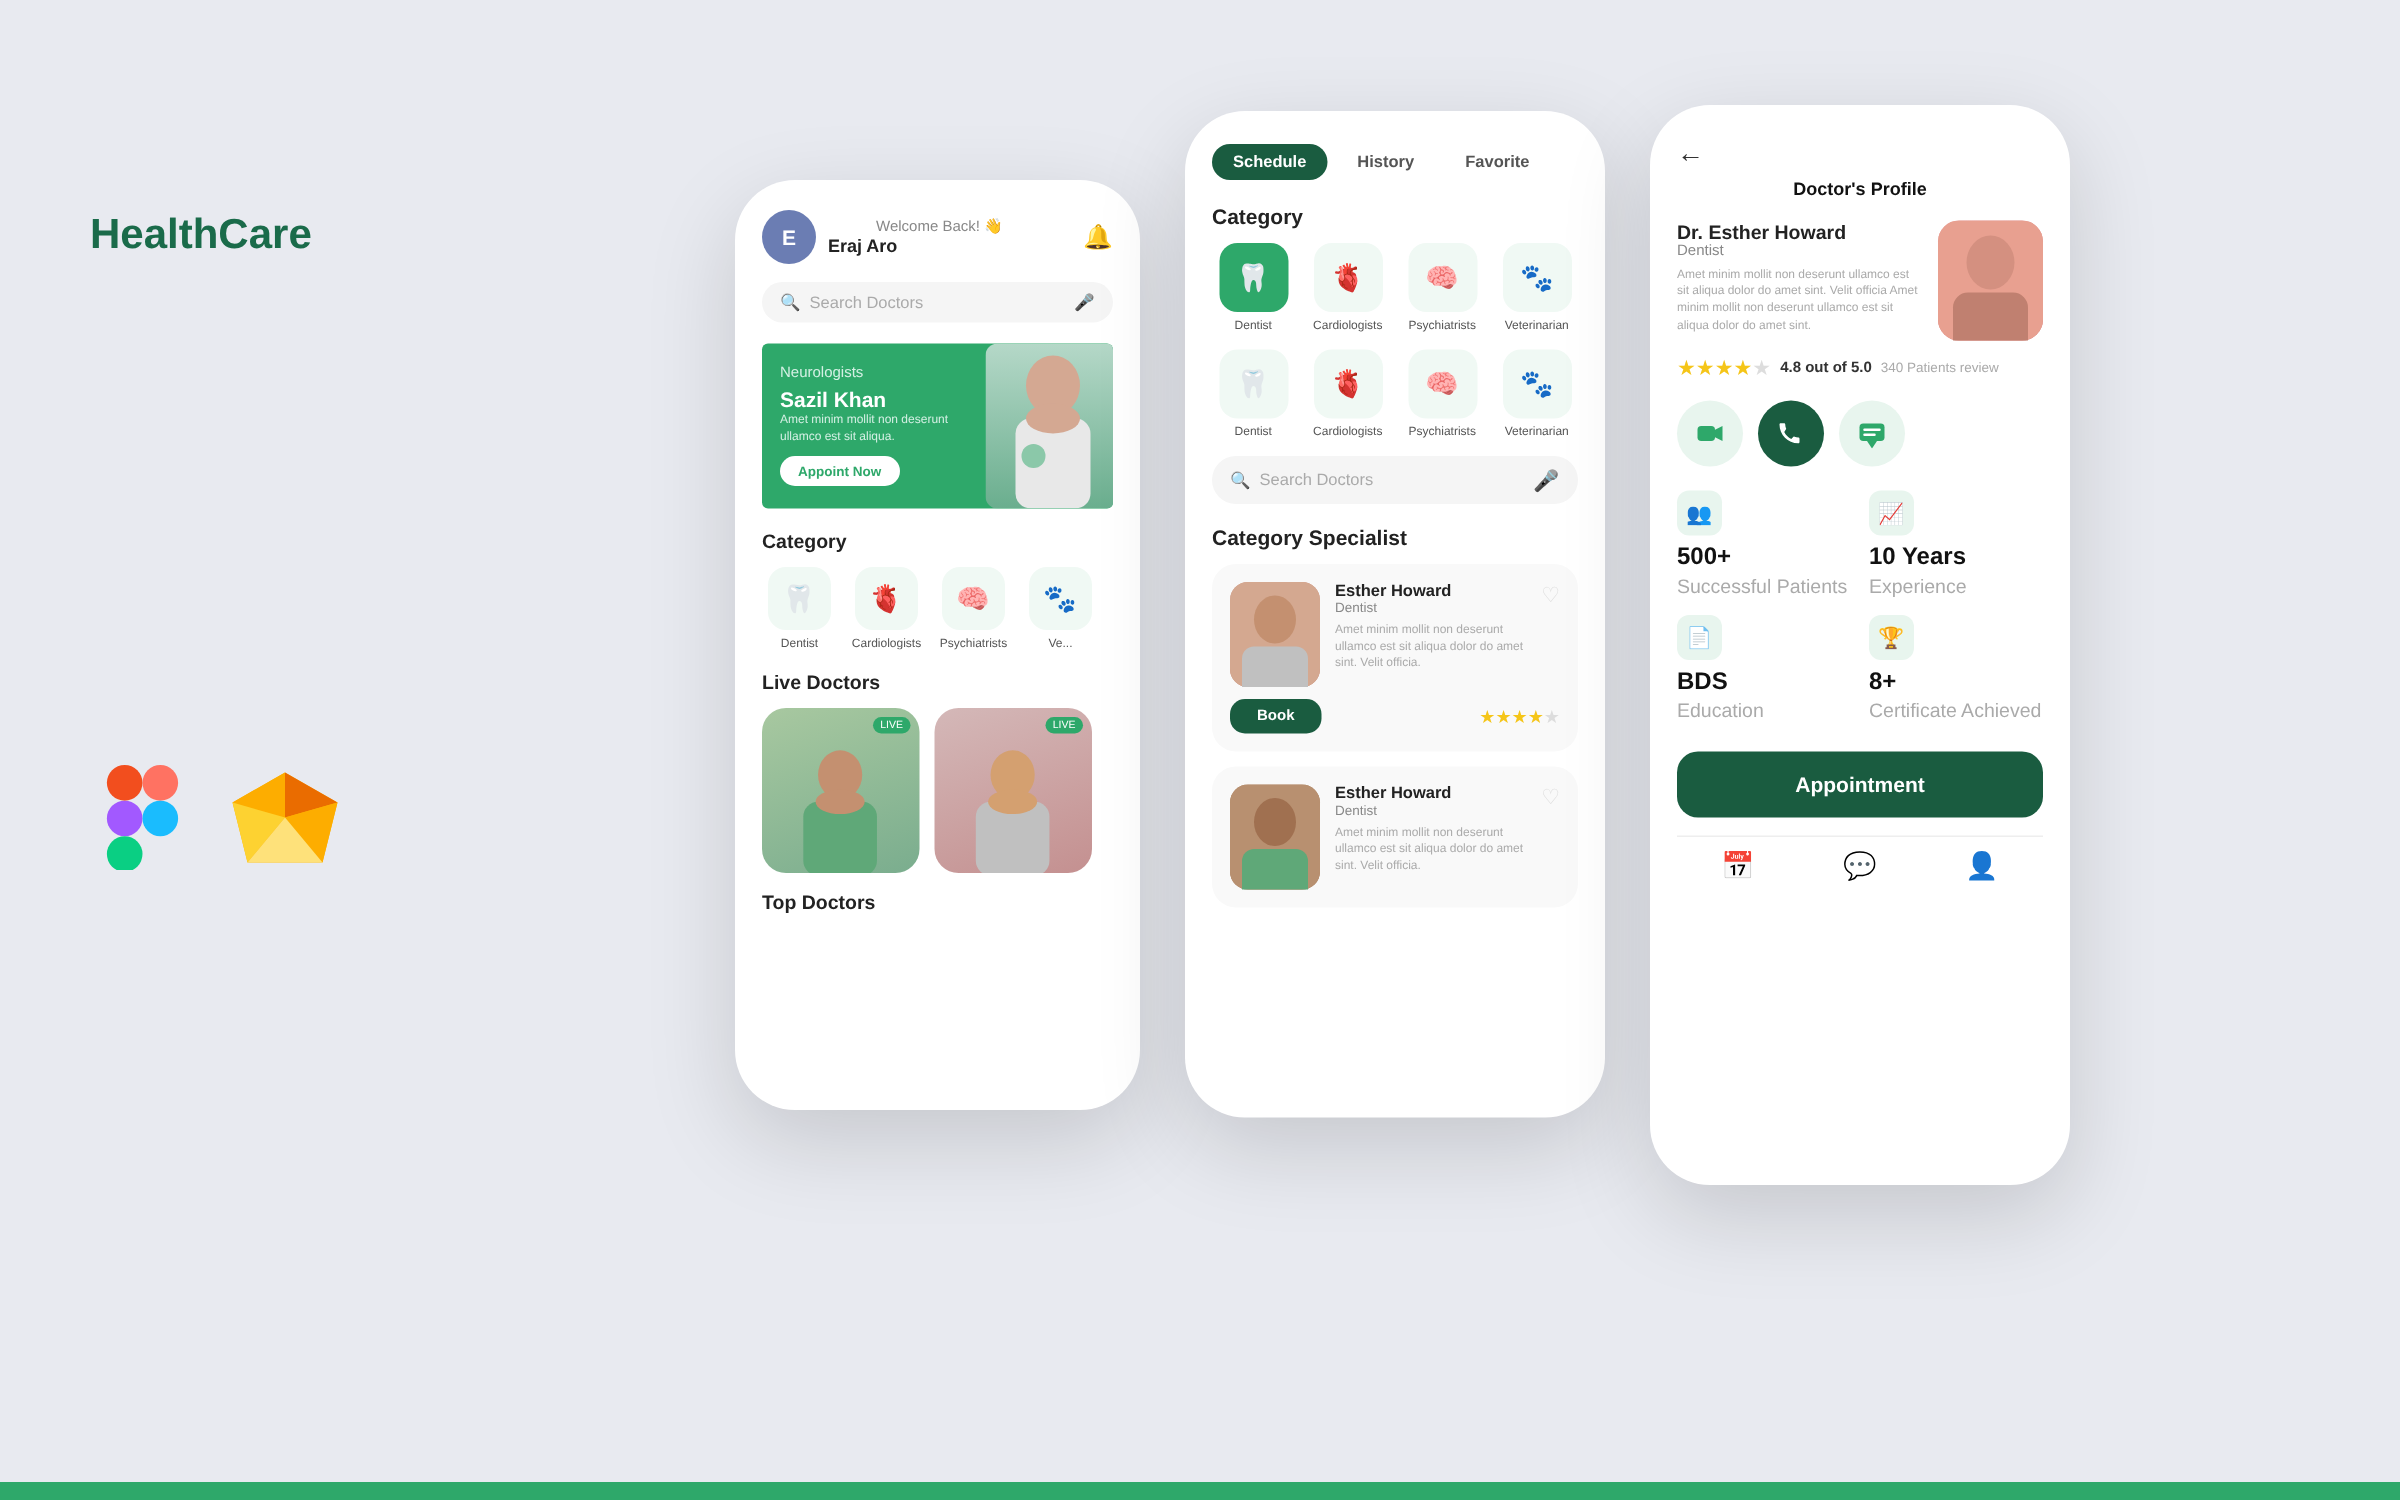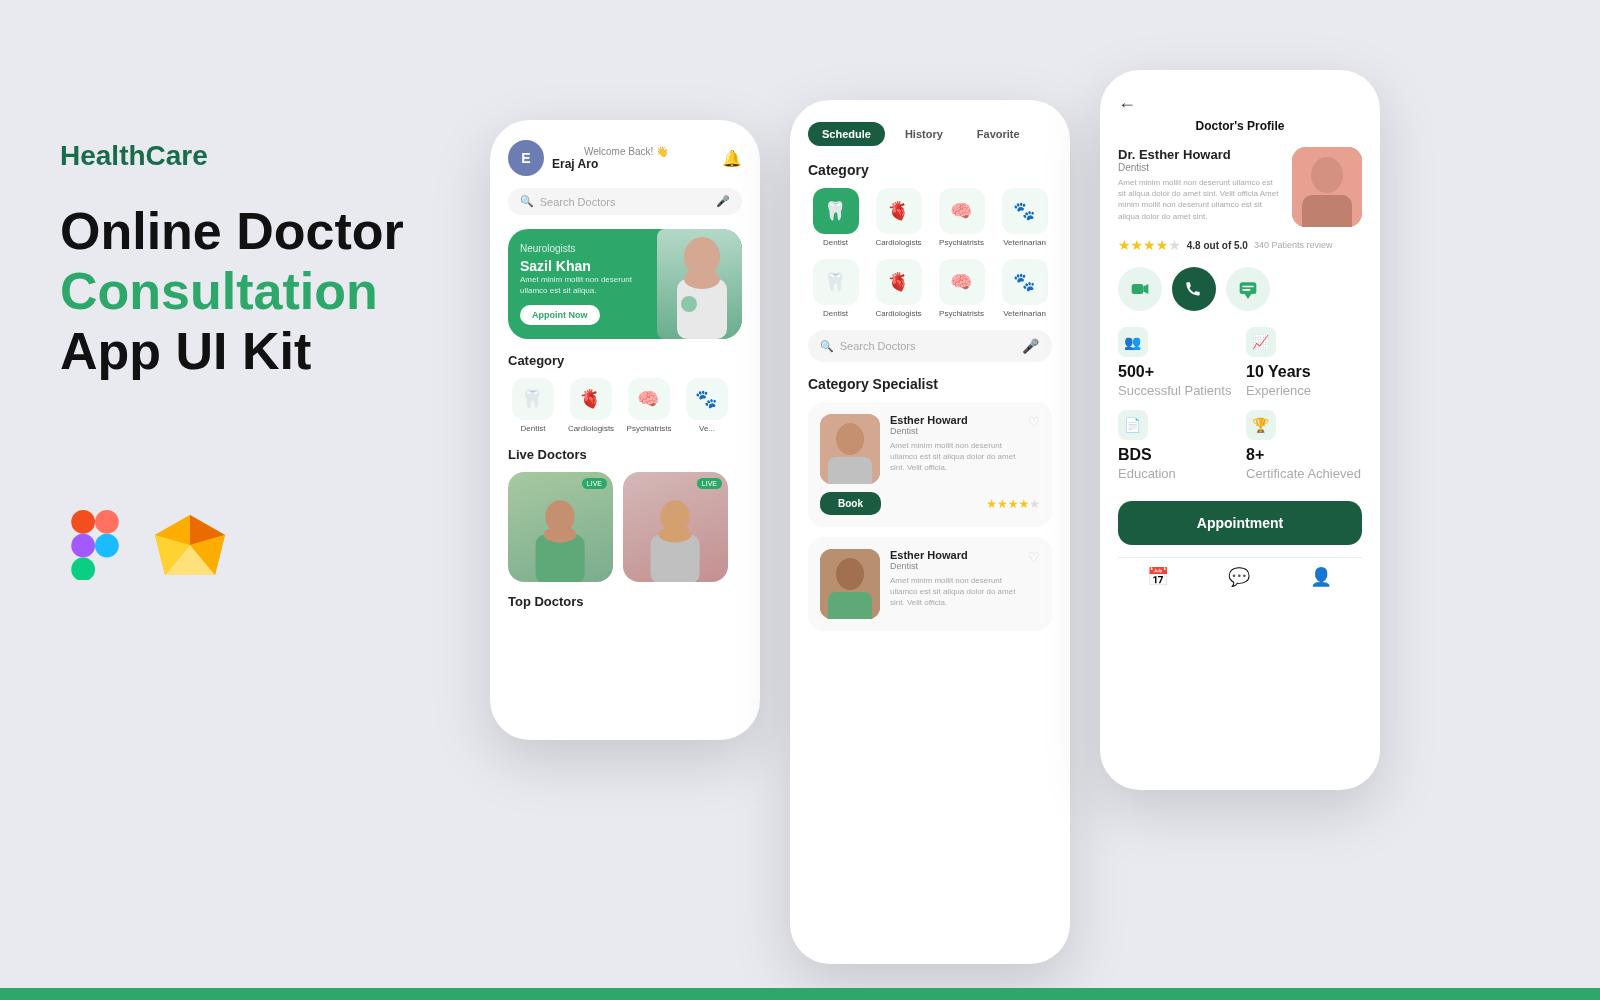--- a/index.html
+++ b/index.html
@@ -75,22 +75,22 @@
       width: 270px;
       height: 620px;
       top: 120px;
       left: 490px;
       padding: 20px 18px;
     }
 
     
     .phone2 {
       width: 280px;
-      height: 864px;
-      top: 100px;
+      height: 671px;
+      top: 74px;
       left: 790px;
       padding: 22px 18px;
     }
 
     
     .phone3 {
       width: 280px;
       height: 720px;
       top: 70px;
       left: 1100px;
@@ -146,21 +146,21 @@
     }
     .search-bar span {
       font-size: 11px;
       color: #aaa;
     }
     .mic-icon { margin-left: auto; font-size: 14px; color: #aaa; }
 
     
     .banner {
       background: #2ea86a;
-      border-radius: 20px;
+      border-radius: 4px;
       padding: 14px 12px;
       position: relative;
       margin-bottom: 14px;
       min-height: 110px;
       overflow: hidden;
     }
     .banner-doc-img {
       position: absolute;
       right: -5px;
       bottom: 0;
@@ -547,25 +547,20 @@
       font-size: 18px;
       color: #aaa;
     }
     .p3-nav-icon.active { color: #1a5c40; }
   </style>
 </head>
 <body>
 
 <div class="left-section">
   <div class="brand-name">HealthCare</div>
-  <div class="headline">
-    <span>Online Doctor</span><br>
-    <span class="green">Consultation</span><br>
-    <span>App UI Kit</span>
-  </div>
 </div>
 
 <div class="icons-row">
 
   <svg class="figma-icon" viewBox="0 0 38 56" fill="none" xmlns="http://www.w3.org/2000/svg">
     <rect x="0" y="0" width="19" height="19" rx="9.5" fill="#F24E1E"></rect>
     <rect x="19" y="0" width="19" height="19" rx="9.5" fill="#FF7262"></rect>
     <rect x="0" y="19" width="19" height="19" rx="9.5" fill="#A259FF"></rect>
     <rect x="0" y="38" width="19" height="19" rx="9.5" fill="#0ACF83"></rect>
     <circle cx="28.5" cy="28.5" r="9.5" fill="#1ABCFE"></circle>

